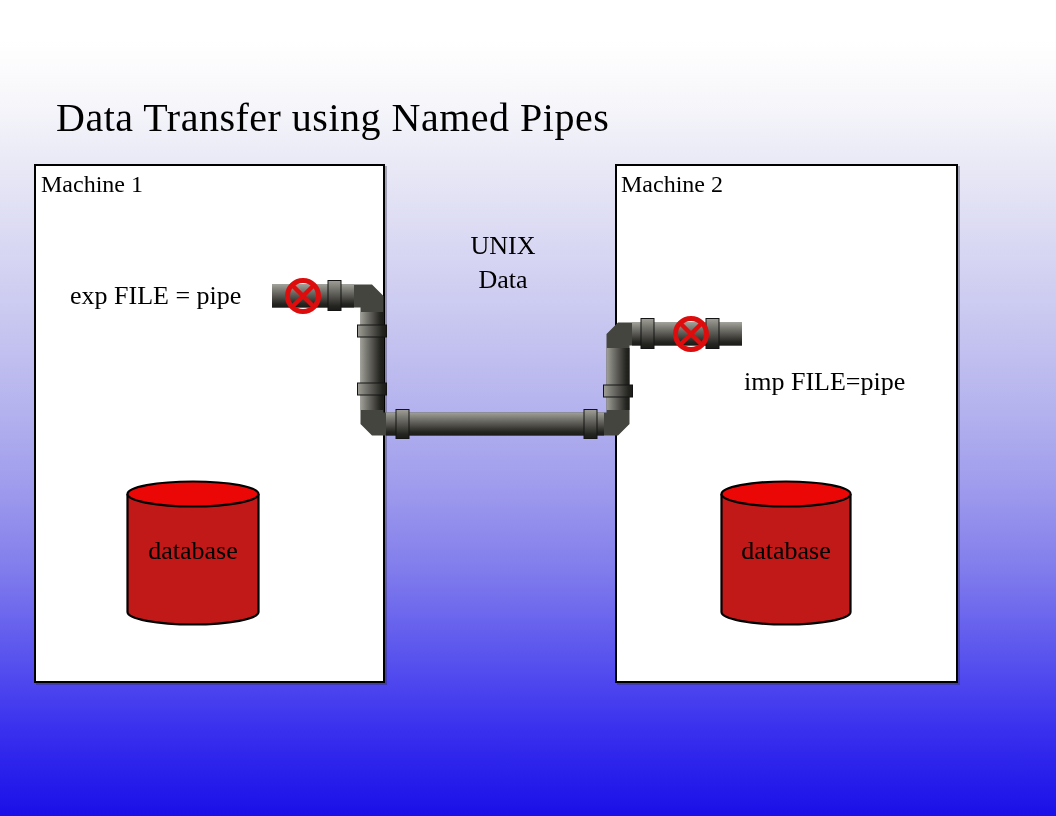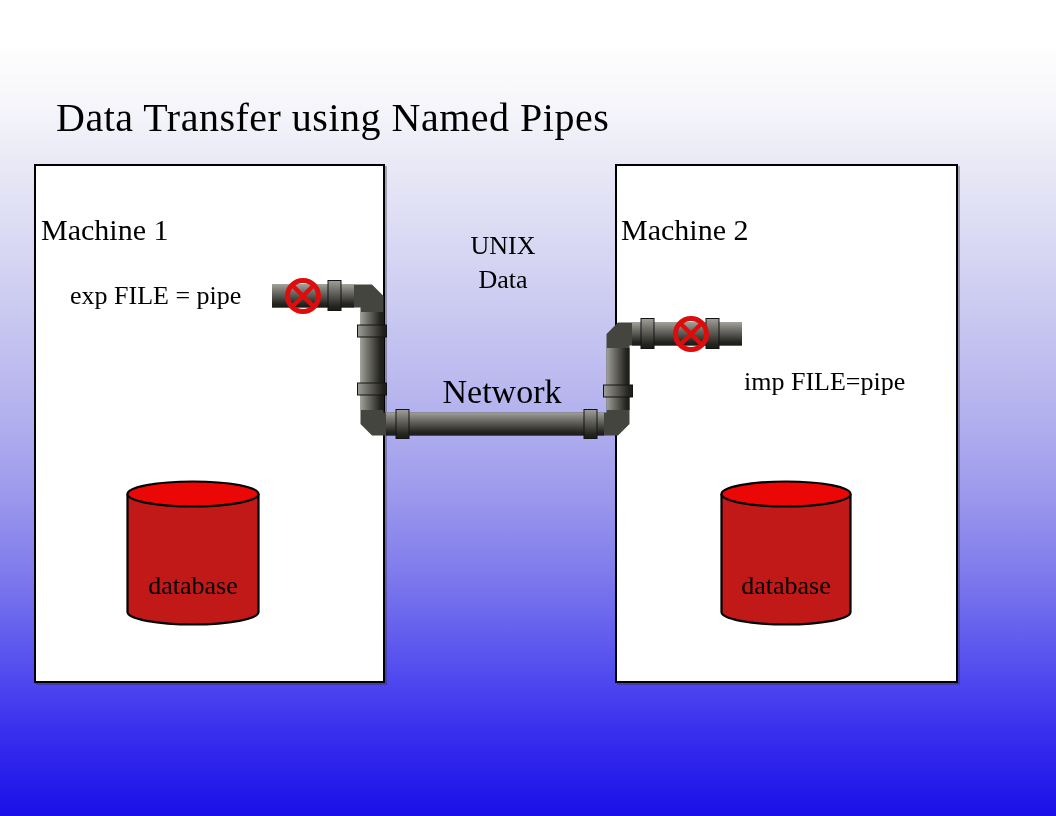--- a/index.html
+++ b/index.html
@@ -20,38 +20,38 @@
   }
   .machine-box{
     position:absolute;top:164px;height:519px;
     background:#ffffff;border:2.5px solid #000;
     box-sizing:border-box;
     box-shadow:2px 2px 0 rgba(40,40,70,0.35);
   }
   .machine-box.m1{left:34px;width:351px;}
   .machine-box.m2{left:615px;width:343px;}
   .machine-label{
-    position:absolute;font-size:30px;white-space:nowrap;margin-top:42px;
+    position:absolute;font-size:24px;white-space:nowrap;
   }
   .machine-label.m1{left:41px;top:171px;}
   .machine-label.m2{left:621px;top:171px;}
   .cmd-label{position:absolute;font-size:26px;white-space:nowrap;text-align:center;}
   .cmd-label.exp{left:70px;top:281px;}
   .cmd-label.imp{left:744px;top:319px;margin-top:48px;}
   .transfer-label{
     position:absolute;left:413px;top:229px;width:180px;
     font-size:26px;line-height:34px;text-align:center;
   }
   .network-label{
     position:absolute;left:402px;top:373px;width:200px;
     font-size:34px;text-align:center;
   }
   .db-label{
     position:absolute;width:130px;top:536px;
-    font-size:26px;text-align:center;margin-top:35px;
+    font-size:26px;text-align:center;
   }
   .db-label.m1{left:128px;}
   .db-label.m2{left:721px;}
   svg.diagram{
     position:absolute;left:0;top:0;width:1056px;height:816px;
     pointer-events:none;
   }
 </style>
 </head>
 <body>
@@ -127,18 +127,17 @@
   <div class="machine-label m2">Machine 2</div>
 
   <div class="cmd-label exp">exp FILE = pipe</div>
   <div class="cmd-label imp">imp FILE=pipe</div>
 
   <div class="transfer-label">
     <div>UNIX</div>
     <div>Data</div>
   </div>
 
-  <div class="network-label">Network</div>
 
   <div class="db-label m1">database</div>
   <div class="db-label m2">database</div>
 
 </div>
 
 </body></html>

